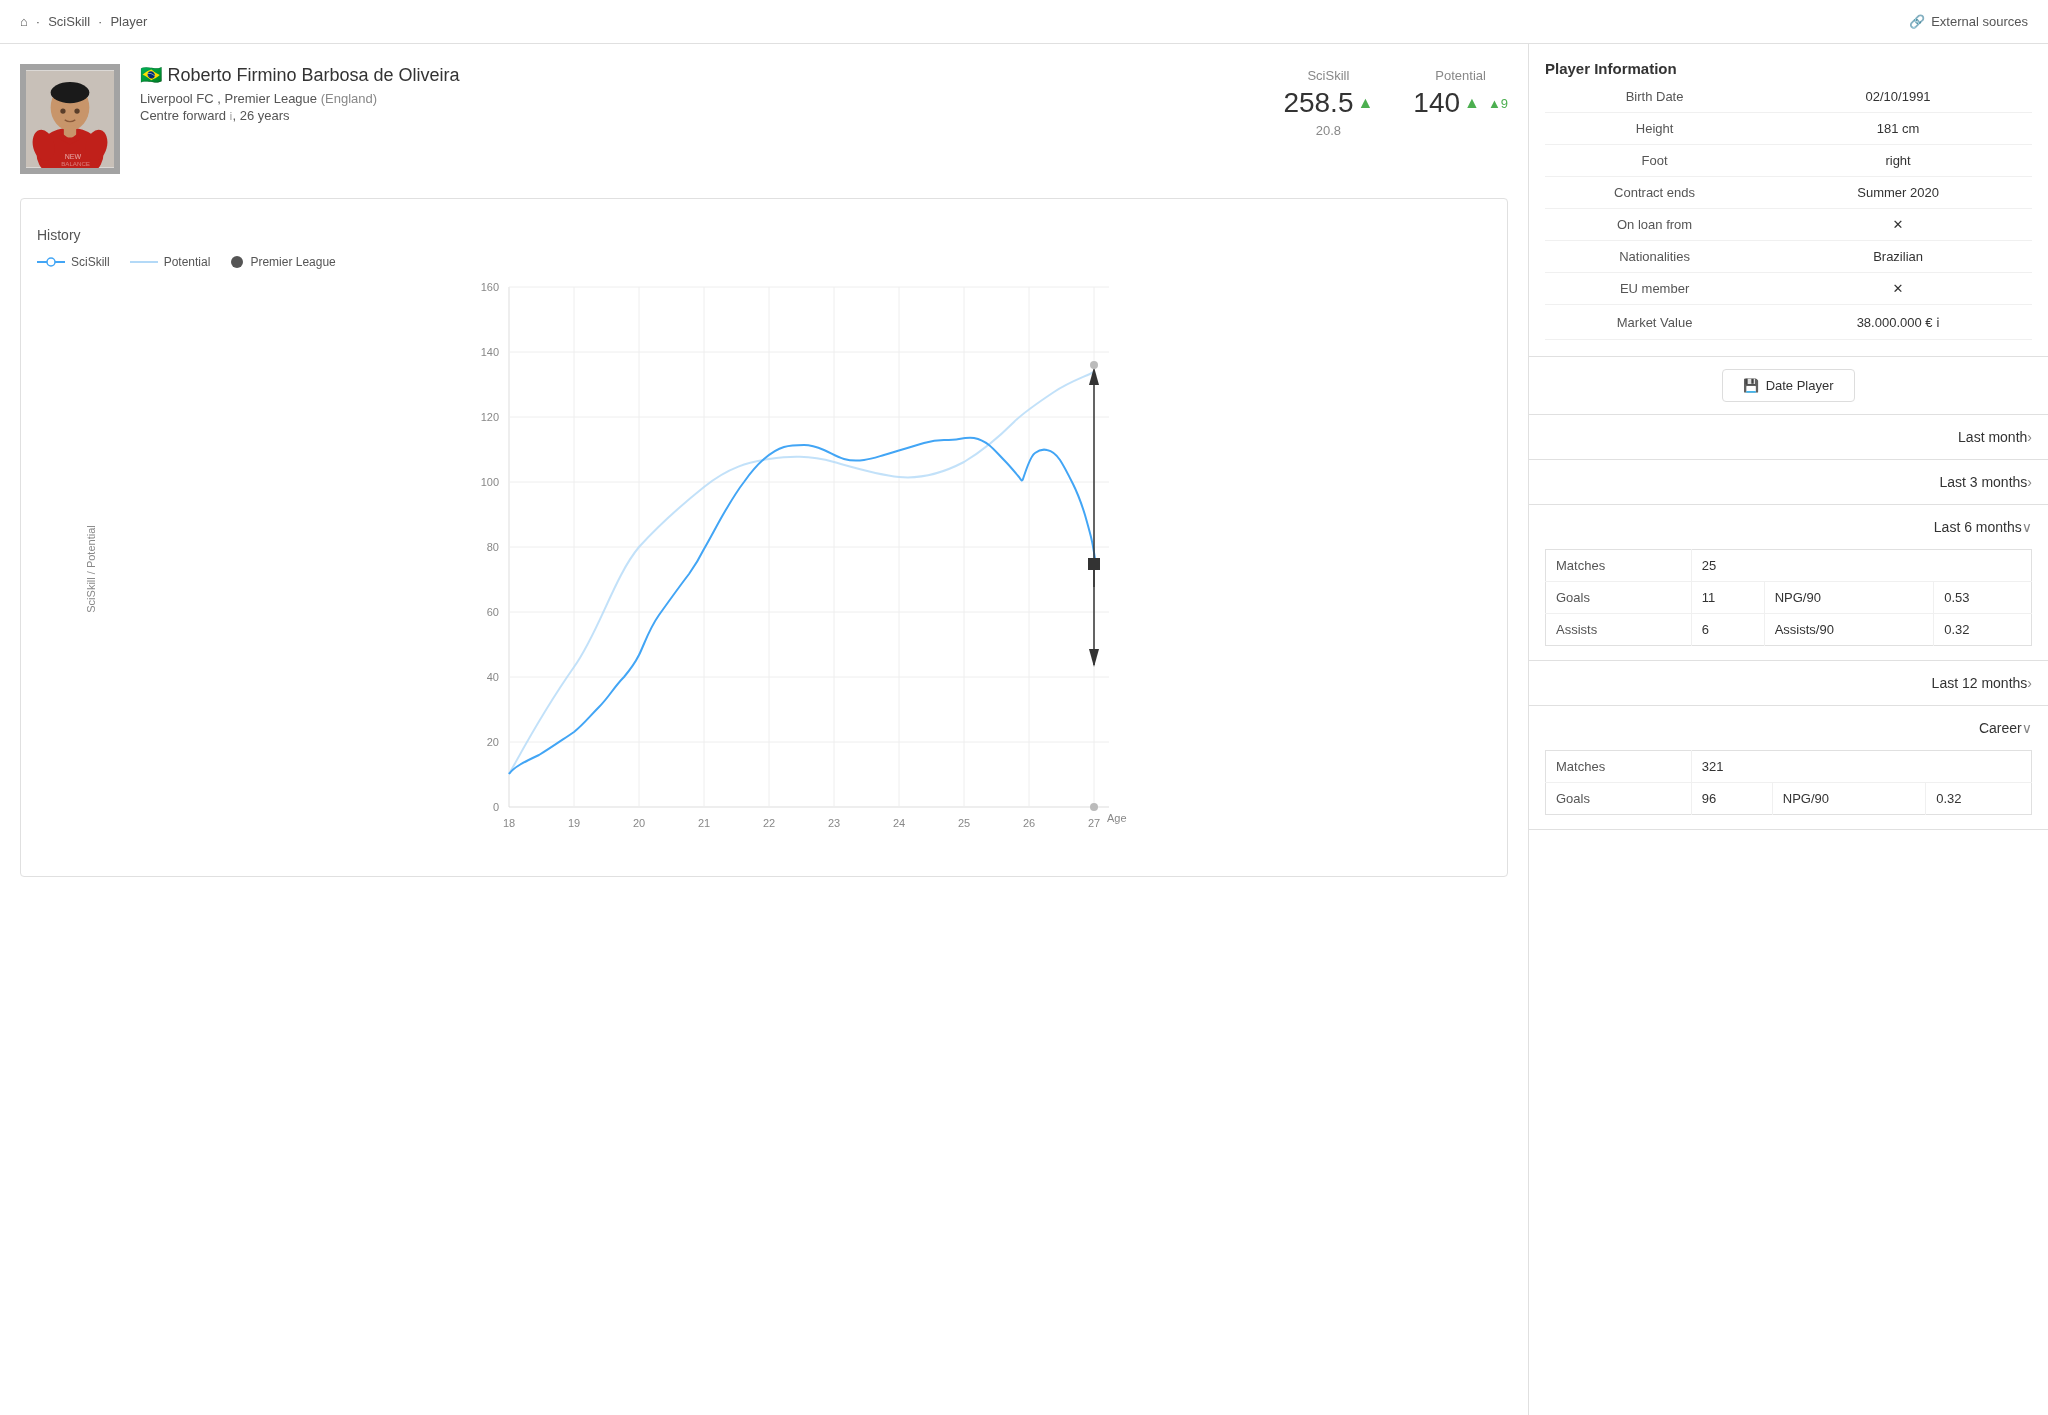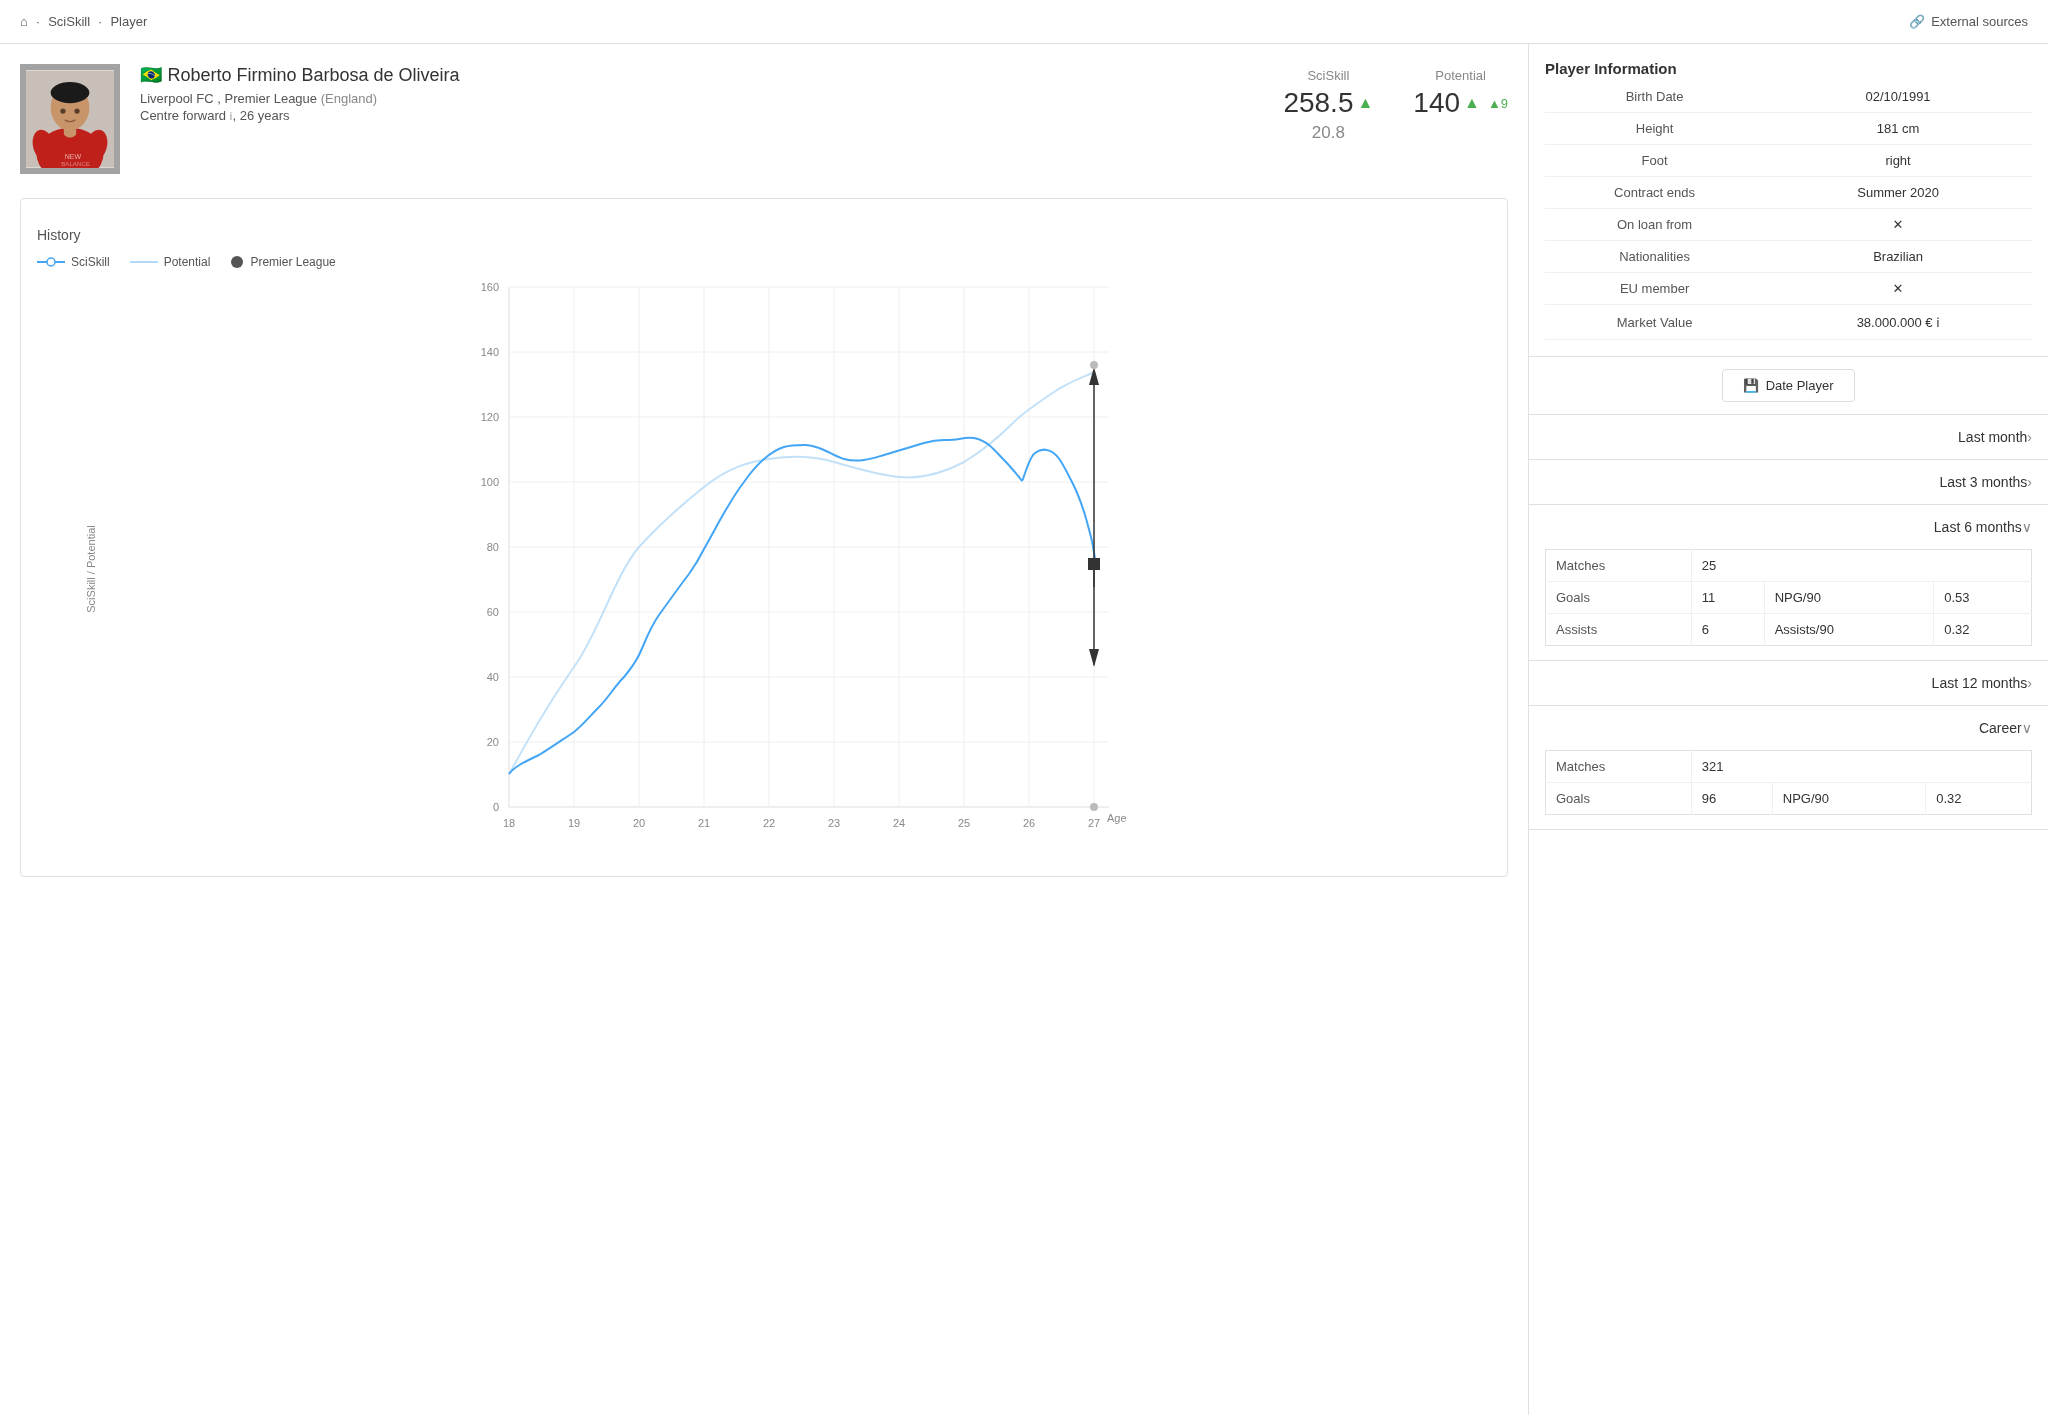--- a/index.html
+++ b/index.html
@@ -43,21 +43,21 @@
     .player-name { font-size: 18px; font-weight: 500; margin-bottom: 4px; line-height: 1.3; }
     .player-club { font-size: 13px; color: #555; margin-bottom: 2px; }
     .player-club .league { color: #888; }
     .player-position { font-size: 13px; color: #555; }
     .player-position .info-icon { font-size: 11px; color: #999; }
     .player-stats { display: flex; gap: 40px; margin-left: 20px; flex-shrink: 0; align-items: flex-start; padding-top: 4px; }
     .stat-block { text-align: center; }
     .stat-label { font-size: 13px; color: #888; margin-bottom: 4px; }
     .stat-value { font-size: 28px; font-weight: 300; display: flex; align-items: center; gap: 4px; }
     .stat-value .arrow-up { color: #4caf50; font-size: 16px; }
-    .stat-sub { font-size: 17px; color: #888; text-align: center; margin-top: 4px; }
+    .stat-sub { font-size: 13px; color: #888; text-align: center; margin-top: 4px; }
     .potential-badge { font-size: 13px; color: #888; margin-left: 4px; }
 
     
     .history-section { border: 1px solid #e0e0e0; border-radius: 4px; padding: 16px; }
     .history-title { font-size: 14px; color: #555; margin-bottom: 12px; margin-top: 12px; }
     .chart-legend { display: flex; align-items: center; gap: 20px; margin-bottom: 8px; font-size: 12px; color: #555; }
     .legend-item { display: flex; align-items: center; gap: 6px; }
 
     
     .player-info-section { padding: 16px; border-bottom: 1px solid #e0e0e0; }

